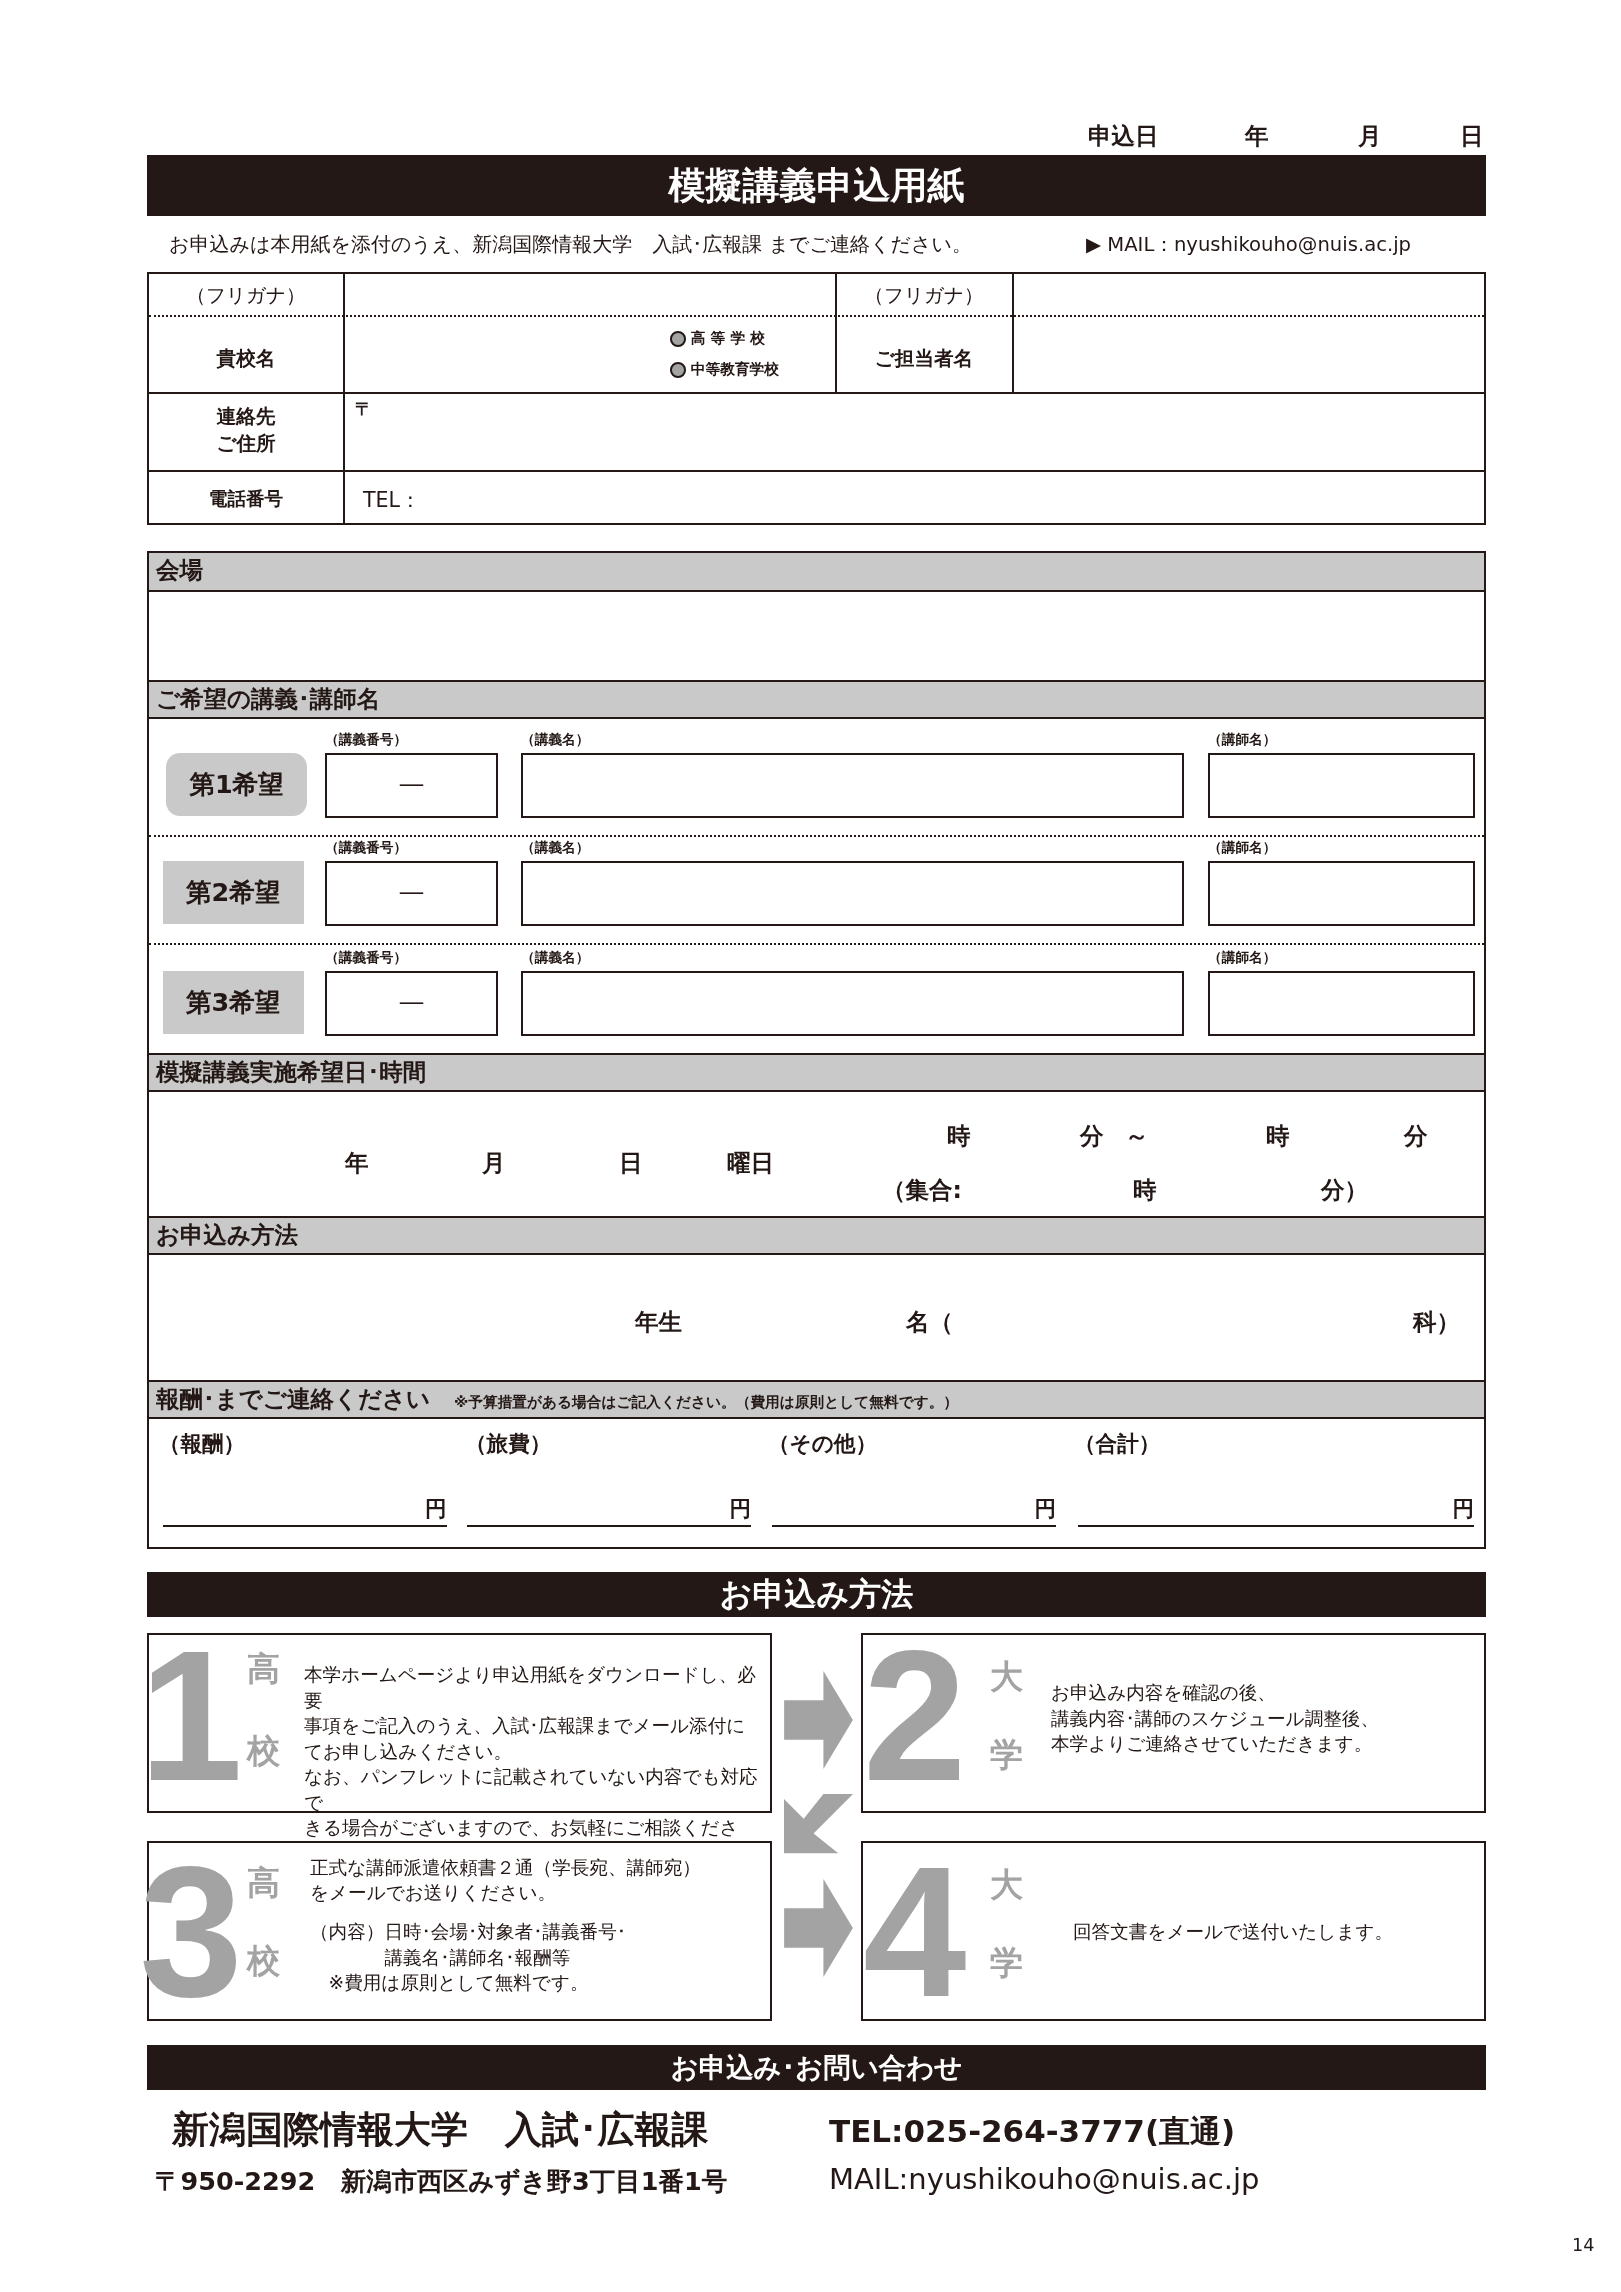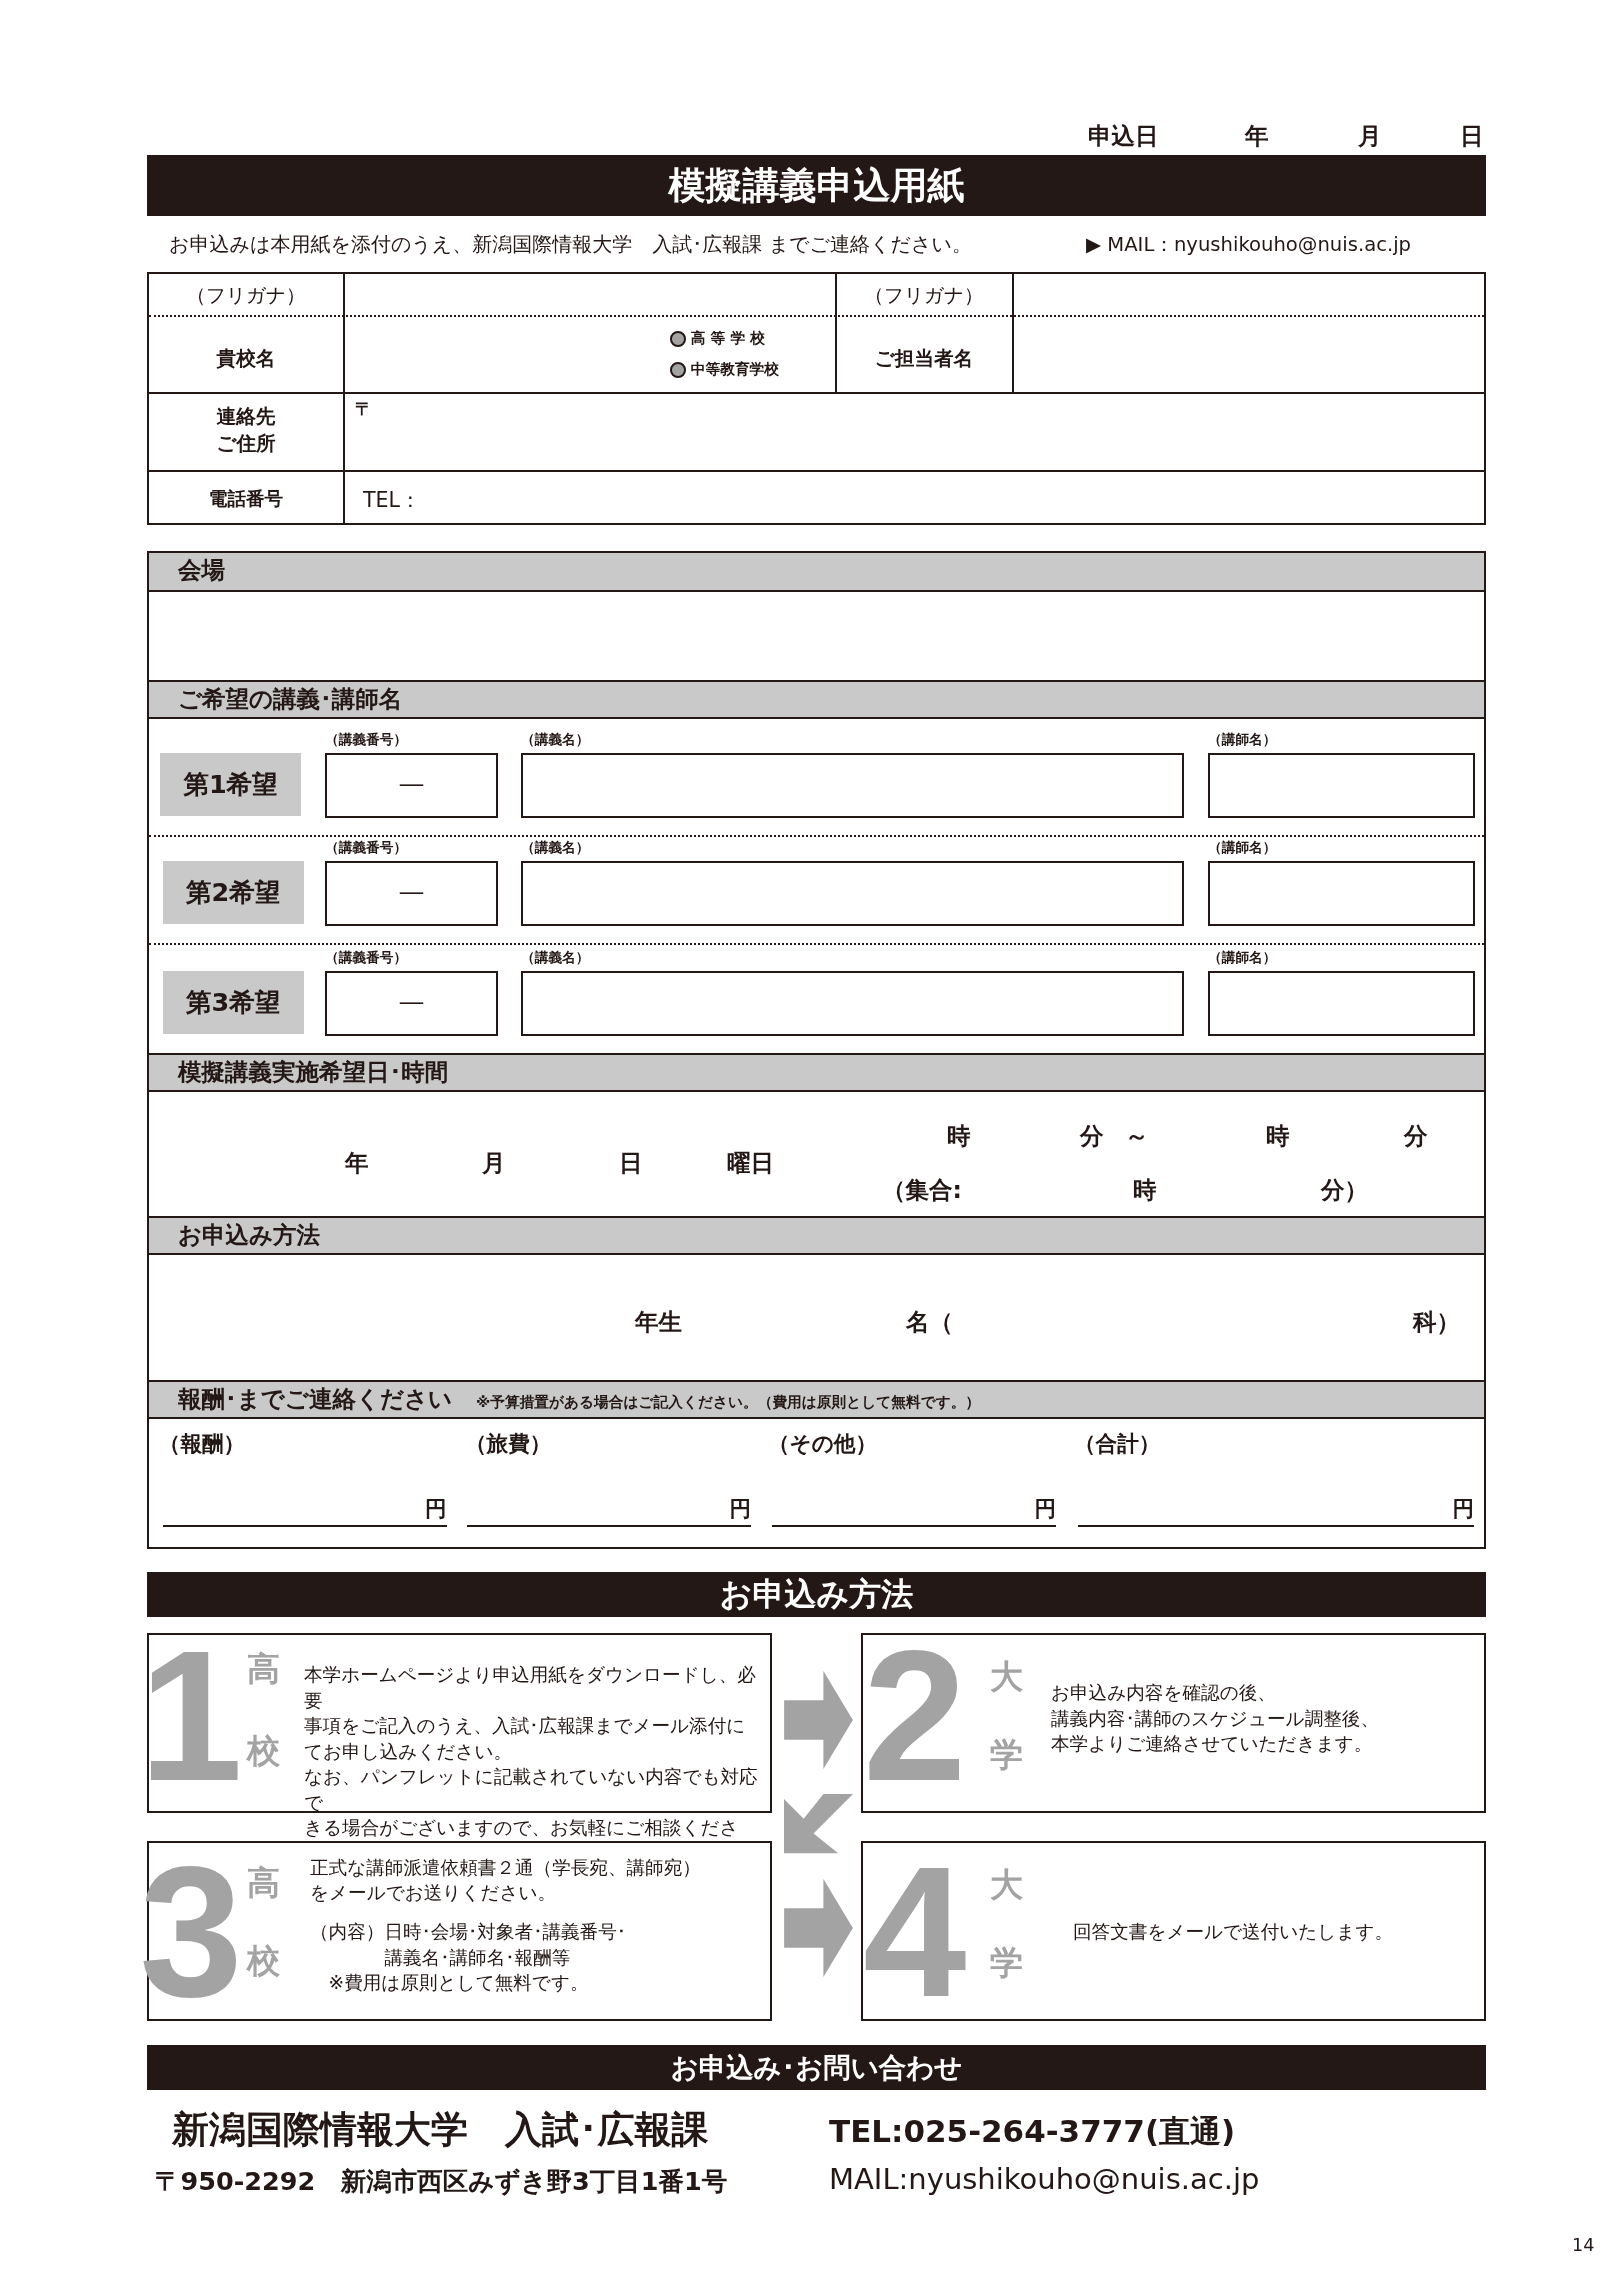--- a/index.html
+++ b/index.html
@@ -1,21 +1,21 @@
 <!DOCTYPE html>
 <html><head>
 <meta charset="utf-8">
 <style>
 *{box-sizing:border-box;margin:0;padding:0;}
 body{width:1621px;height:2293px;background:#fff;font-family:"DejaVu Sans",sans-serif;color:#231815;position:relative;overflow:hidden;}
 .abs{position:absolute;}
 .b{font-weight:bold;}
 .dark{background:#231815;color:#fff;}
 .box{border:2px solid #231815;}
-.section-head{position:absolute;left:0;right:0;height:39px;background:#c9c9c9;border-top:2.9px solid #231815;border-bottom:2.9px solid #231815;font-weight:bold;font-size:23.5px;padding-left:29px;line-height:35px;}
+.section-head{position:absolute;left:0;right:0;height:39px;background:#c9c9c9;border-top:2.9px solid #231815;border-bottom:2.9px solid #231815;font-weight:bold;font-size:23.5px;padding-left:7px;line-height:35px;}
 .fill{position:absolute;border:2.9px solid #231815;background:#fff;}
 .small{font-size:13.7px;font-weight:bold;position:absolute;}
 .rank{position:absolute;background:#c9c9c9;font-weight:bold;font-size:25.5px;text-align:center;line-height:63px;width:141px;height:63px;}
 .dash{position:absolute;left:0;right:0;border-top:2px dotted #231815;}
 .step{position:absolute;border:2.9px solid #231815;background:#fff;}
 .bignum{position:absolute;font-size:186px;font-weight:bold;color:#a3a3a3;line-height:1;font-family:"Liberation Sans",sans-serif;}
 .sidechar{position:absolute;font-size:33px;font-weight:bold;color:#a3a3a3;}
 .steptext{position:absolute;font-size:18.6px;line-height:25.5px;}
 </style>
 </head>
@@ -72,21 +72,21 @@
 <div class="abs box" style="left:147px;top:551px;width:1339px;height:998px;border-width:2px;">
 
   <div class="section-head" style="top:0;border-top:none;">会場</div>
   <div class="abs" style="left:0;right:0;top:39px;height:88px;"></div>
 
   <div class="section-head" style="top:127px;">ご希望の講義･講師名</div>
 
   <div class="small" style="left:176px;top:178px;">（講義番号）</div>
   <div class="small" style="left:372px;top:178px;">（講義名）</div>
   <div class="small" style="left:1059px;top:178px;">（講師名）</div>
-  <div class="rank" style="left:11px;top:200px;">第1希望</div>
+  <div class="rank" style="left:17px;top:200px;border-radius:14px;">第1希望</div>
   <div class="fill" style="left:176px;top:200px;width:173px;height:65px;text-align:center;line-height:59px;font-size:23.5px;">―</div>
   <div class="fill" style="left:372px;top:200px;width:663px;height:65px;"></div>
   <div class="fill" style="left:1059px;top:200px;width:267px;height:65px;"></div>
   <div class="dash" style="top:282px;"></div>
 
   <div class="small" style="left:176px;top:286px;">（講義番号）</div>
   <div class="small" style="left:372px;top:286px;">（講義名）</div>
   <div class="small" style="left:1059px;top:286px;">（講師名）</div>
   <div class="rank" style="left:13.7px;top:308px;">第2希望</div>
   <div class="fill" style="left:176px;top:308px;width:173px;height:65px;text-align:center;line-height:59px;font-size:23.5px;">―</div>

